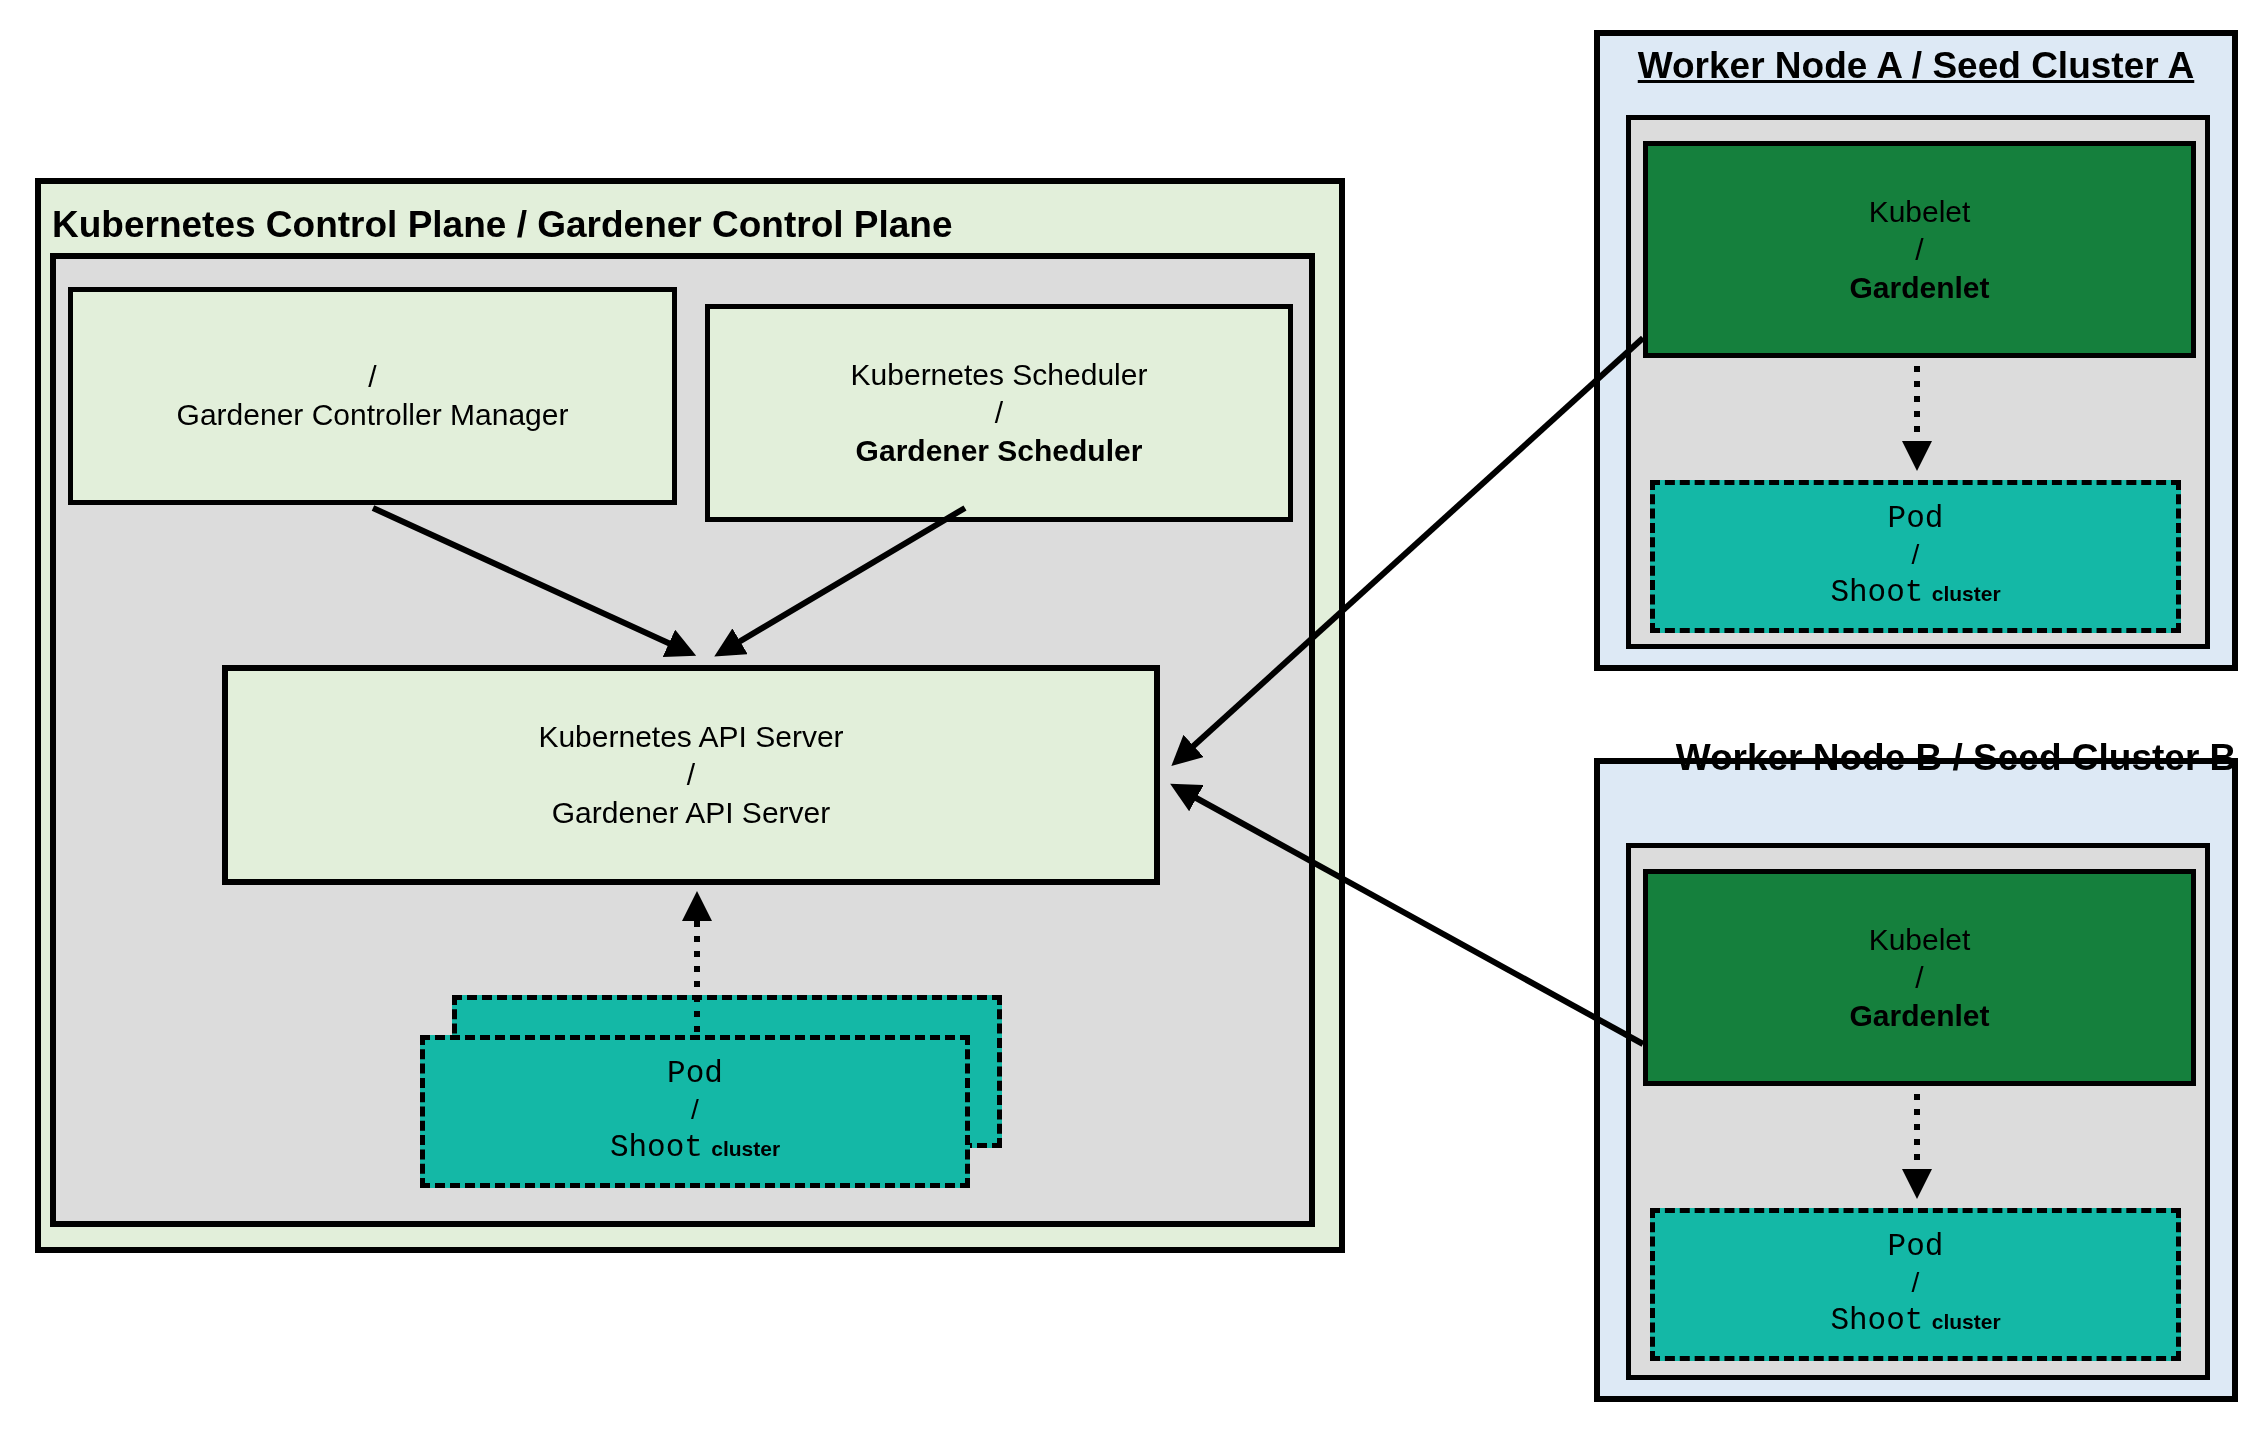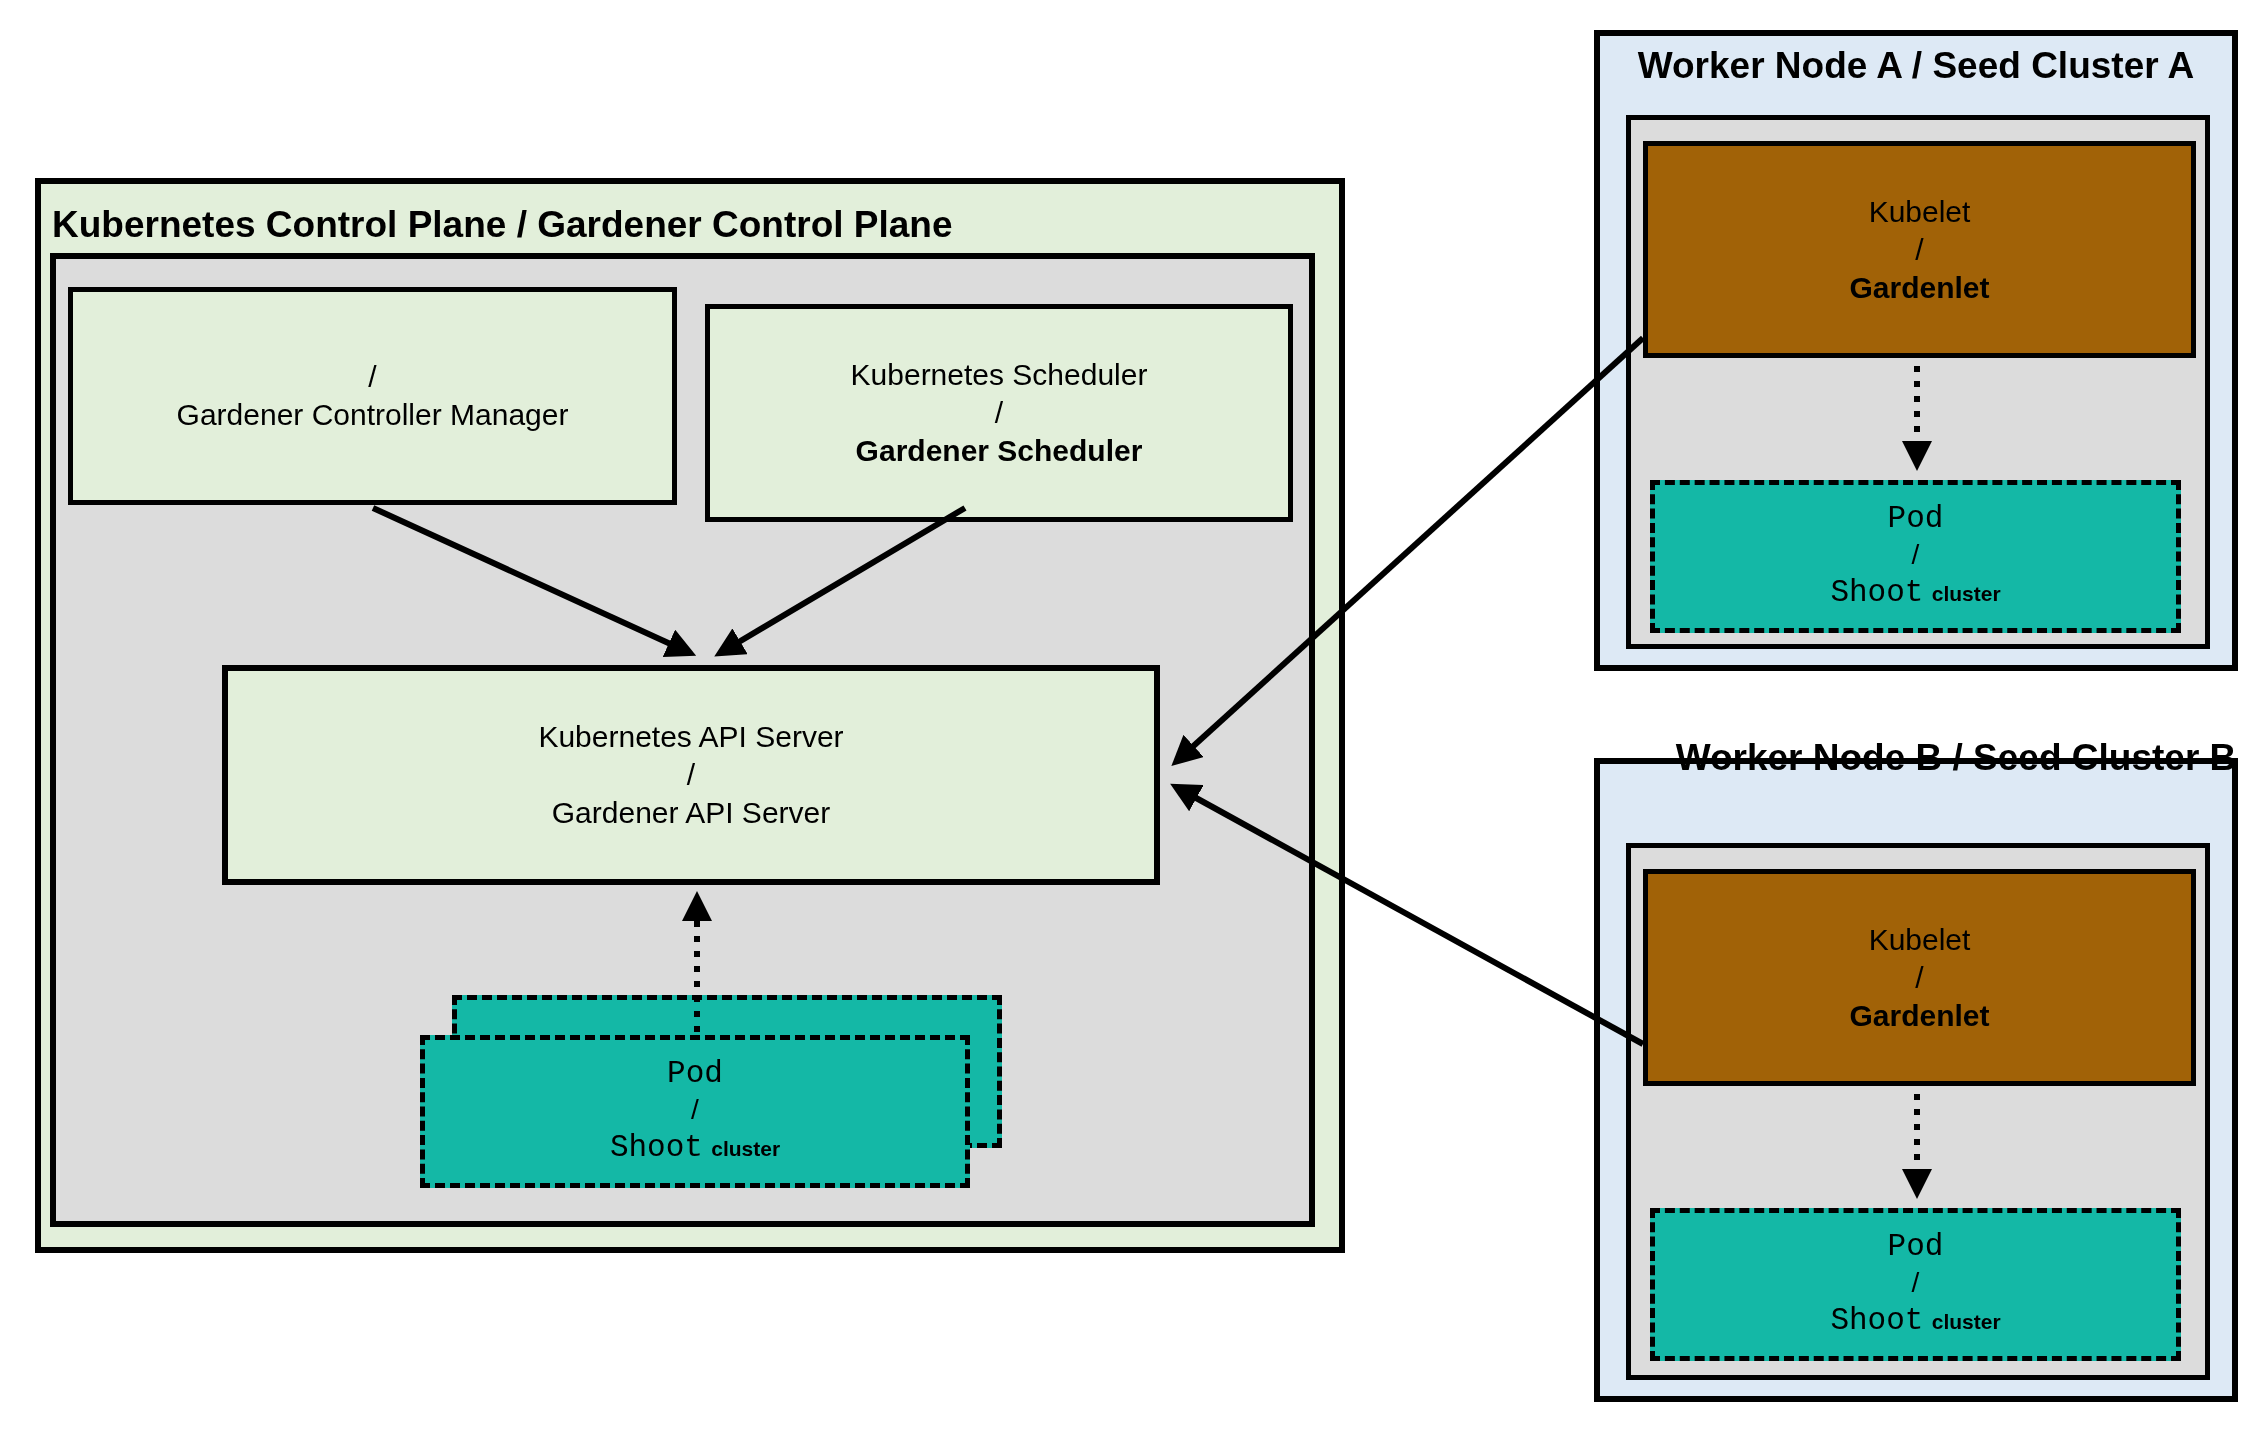--- a/index.html
+++ b/index.html
@@ -9,21 +9,21 @@
     background:#ffffff;
     font-family:"Liberation Sans",sans-serif;
     color:#000;
     overflow:hidden;
   }
   .box{position:absolute;box-sizing:border-box;}
   .green{background:#e2efda;border:6px solid #000;}
   .gray{background:#dcdcdc;border:6px solid #000;}
   .blue{background:#dde9f5;border:6px solid #000;}
   .node{background:#e2efda;border:5px solid #000;}
-  .orange{background:#a16207;border:5px solid #000;}
+  .orange{background:#15803d;border:5px solid #000;}
   .peach{background:#14b8a6;border:5px dashed #000;}
   .lblwrap{display:flex;flex-direction:column;align-items:center;justify-content:center;height:100%;}
   .lbl{font-size:30px;line-height:38px;text-align:center;white-space:nowrap;}
   .bold{font-weight:700;}
   .mono{font-family:"Liberation Mono",monospace;font-size:31px;}
   .plain-bold{font-family:"Liberation Sans",sans-serif;font-weight:700;font-size:21px;}
   .cp-title{
     position:absolute;left:52px;top:192px;height:66px;width:1280px;
     display:flex;align-items:center;
     font-size:37px;font-weight:600;white-space:nowrap;
@@ -71,21 +71,21 @@
   <div class="box peach" style="left:452px;top:995px;width:550px;height:153px;"></div>
   <div class="box peach" style="left:420px;top:1035px;width:550px;height:153px;">
     <div class="lblwrap">
       <span class="lbl mono">Pod</span>
       <span class="lbl" style="font-size:28px;line-height:34px;">/</span>
       <span class="lbl"><span class="mono">Shoot</span>&nbsp;<span class="plain-bold">cluster</span></span>
     </div>
   </div>
 
   <div class="box blue" style="left:1594px;top:30px;width:644px;height:641px;"></div>
-  <div class="wk-title" style="left:1594px;top:45px;">Worker Node A / Seed Cluster A</div>
+  <div class="wk-title" style="left:1594px;top:45px;text-decoration:underline;">Worker Node A / Seed Cluster A</div>
   <div class="box gray" style="left:1626px;top:115px;width:584px;height:534px;border-width:5px;"></div>
 
   <div class="box orange" style="left:1643px;top:141px;width:553px;height:217px;">
     <div class="lblwrap">
       <span class="lbl">Kubelet</span>
       <span class="lbl">/</span>
       <span class="lbl bold">Gardenlet</span>
     </div>
   </div>
 

